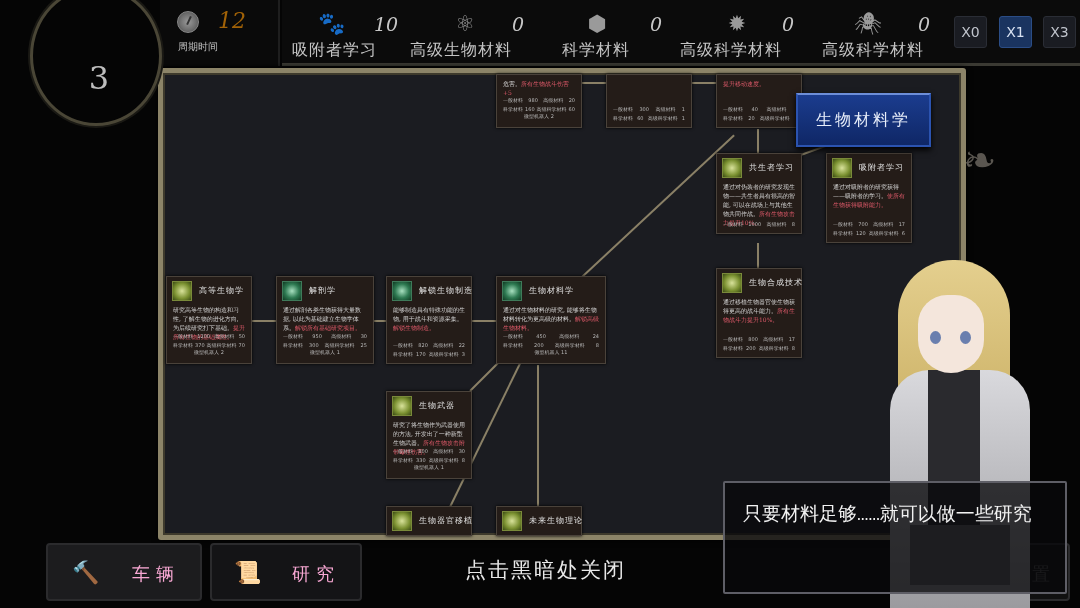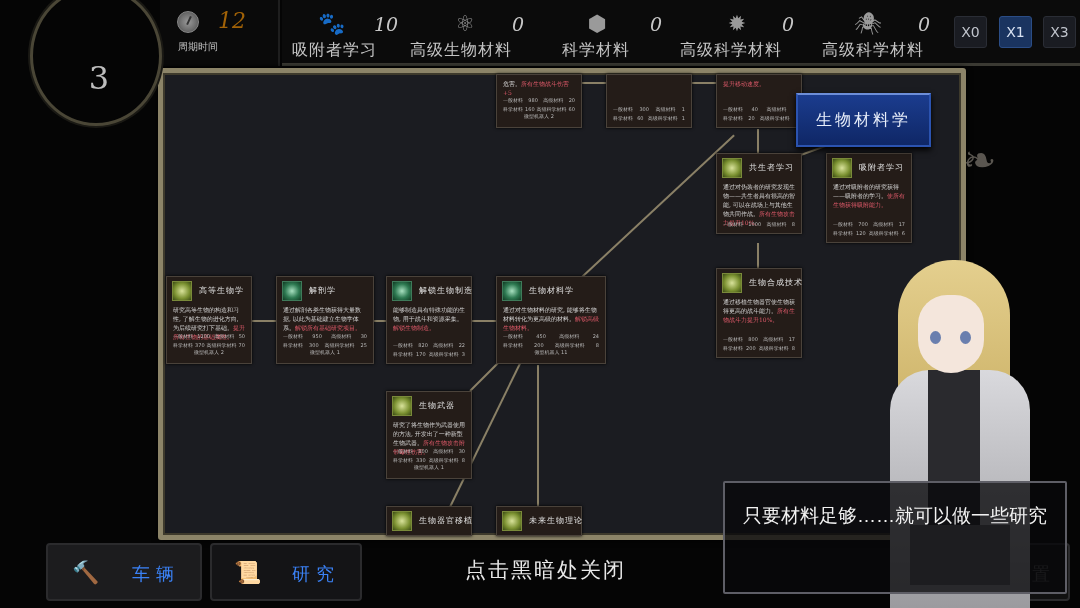--- a/index.html
+++ b/index.html
@@ -48,37 +48,37 @@
   .stat-row { display: flex; justify-content: space-between; height: 9px; align-items: center; }
   .stat-row span { white-space: nowrap; }
   .stat-center { text-align: center; height: 9px; }
 
   .zoom-btn { position: absolute; left: 796px; top: 93px; width: 135px; height: 54px; background: linear-gradient(#1b3c8e, #0f2766);
     border: 2px solid #2b53b0; border-top-color: #6d8ed8; color: #e8eefa; font-size: 16px; text-align: center; line-height: 50px; letter-spacing: 3px;
     box-shadow: 0 3px 6px #000; z-index: 6; }
 
   
   .bottom-btn { position: absolute; top: 543px; height: 58px; border-radius: 4px; background: #1c1c1e; border: 2px solid #2b2b2d; }
-  .bottom-btn .lbl { position: absolute; top: 17px; font-size: 18px; color: #3b82f6; letter-spacing: 6px; }
+  .bottom-btn .lbl { position: absolute; top: 17px; font-size: 18px; color: #f9a8d4; letter-spacing: 6px; }
   .bottom-btn .ico { position: absolute; top: 15px; font-size: 22px; color: #777; }
   .close-hint { position: absolute; left: 465px; top: 556px; font-size: 21px; color: #e8e8e8; letter-spacing: 2px; }
 
   
   .character { position: absolute; left: 880px; top: 255px; width: 170px; height: 353px; z-index: 7; }
   .hair { position: absolute; left: 18px; top: 5px; width: 112px; height: 180px; border-radius: 55px 55px 25px 25px; background: linear-gradient(#e4cf8e, #c9ae62); }
   .face { position: absolute; left: 38px; top: 40px; width: 66px; height: 78px; border-radius: 30px 30px 34px 34px; background: #f4e6dc; }
   .eye { position: absolute; top: 36px; width: 11px; height: 13px; border-radius: 50%; background: #6a7fae; }
   .coat { position: absolute; left: 10px; top: 115px; width: 140px; height: 240px; border-radius: 40px 40px 0 0; background: linear-gradient(#d9d9dd, #9a9a9e); }
   .shirt { position: absolute; left: 48px; top: 115px; width: 52px; height: 210px; background: #2a2a2e; }
   .skirt { position: absolute; left: 30px; top: 270px; width: 100px; height: 60px; background: #6a6a6c; }
 
   
   .dialogue { position: absolute; left: 723px; top: 481px; width: 344px; height: 113px; background: rgba(8,8,10,0.78);
     border: 2px solid #5e5e66; border-radius: 2px; z-index: 8; }
-  .dialogue-text { position: absolute; left: 18px; top: 16px; right: 16px; font-family: Liberation Sans, sans-serif; font-size: 19px; line-height: 33px; color: #f2f2f2; }
+  .dialogue-text { position: absolute; left: 18px; top: 16px; right: 16px; font-family: Liberation Mono, monospace; font-size: 19px; line-height: 33px; color: #f2f2f2; }
 </style>
 </head>
 <body>
 
 <div class="cycle-circle">
   <div class="cycle-value">3</div>
 </div>
 
 <div class="time-box">
   <div class="clock-icon"></div>

